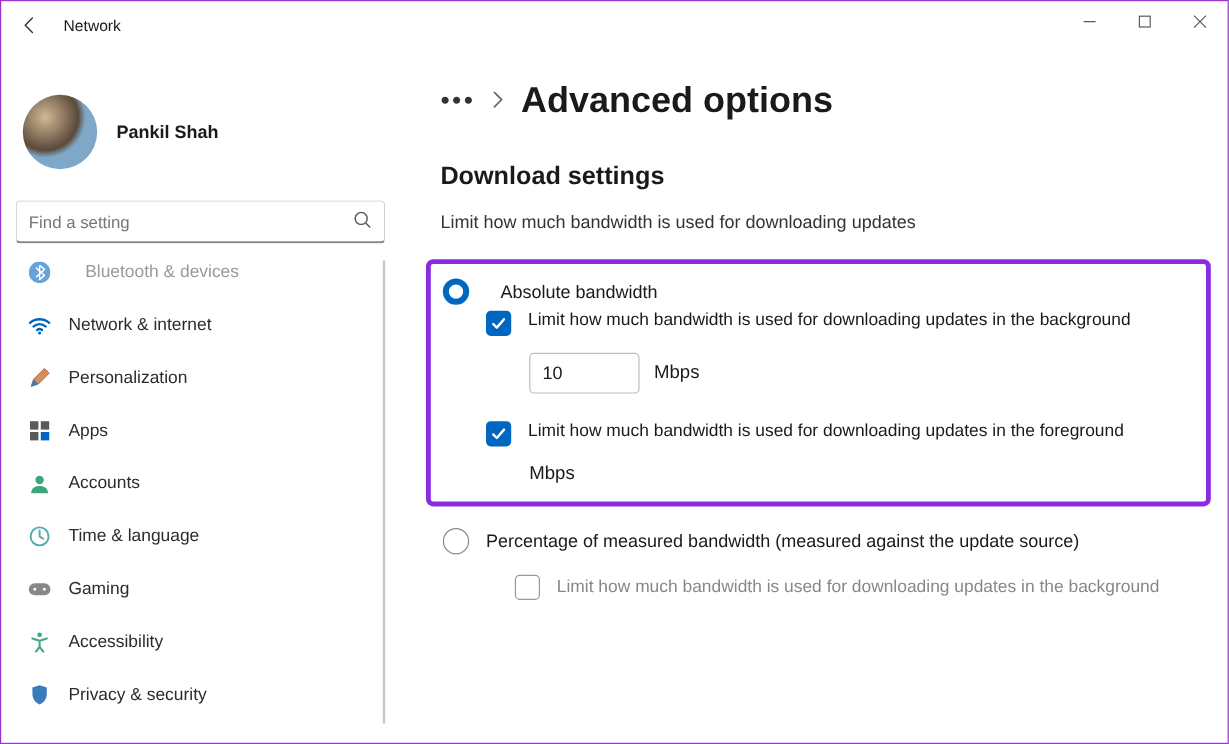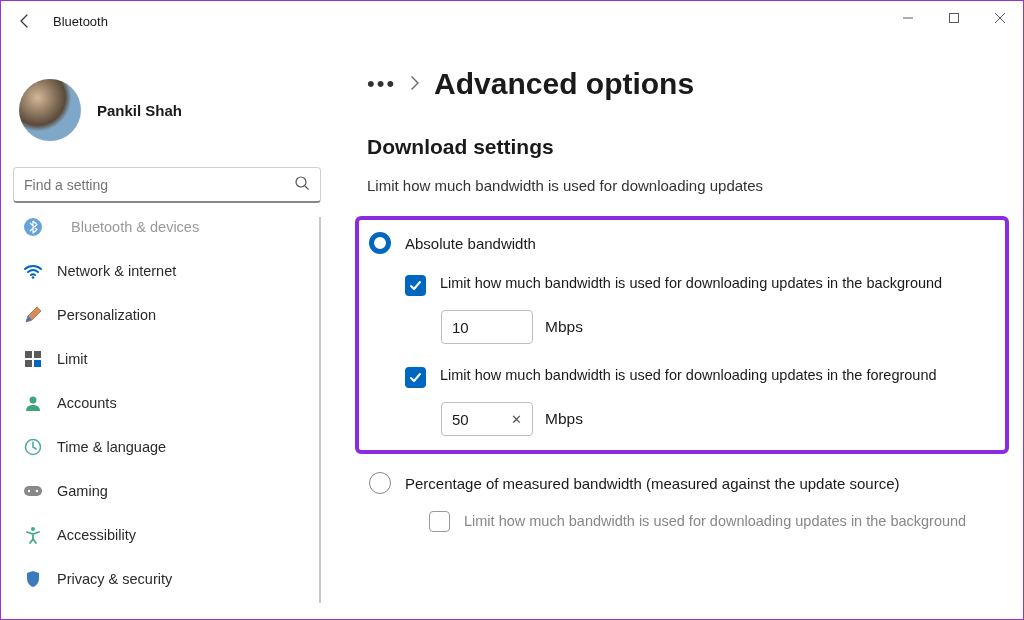--- a/index.html
+++ b/index.html
@@ -71,21 +71,21 @@
 
   .section-title { font-size:21px; font-weight:600; margin-bottom: 18px;}
   .section-sub { font-size:15px; color:#333; margin-bottom: 22px;}
 
   .highlight-box {
     border: 4px solid #8a2be2;
     border-radius: 6px;
     padding: 12px 8px 8px 10px;
     margin: 0 -6px 8px -12px;
   }
-  .radio-row { display:flex; align-items:center; gap:14px; font-size:15px; margin-bottom: 20px;}
+  .radio-row { display:flex; align-items:center; gap:26px; font-size:15px; margin-bottom: 4px;}
   .radio {
     width:22px; height:22px; border-radius:50%;
     border: 5px solid #0067c0; background:#fff;
     flex-shrink:0;
   }
   .radio.unchecked { border:1.5px solid #888; }
   .indent-block{ padding-left: 36px; }
   .check-row { display:flex; align-items:flex-start; gap:14px; font-size:14.5px; margin-bottom:14px;}
   .checkbox {
     width:21px; height:21px; border-radius:4px; background:#0067c0;
@@ -117,21 +117,21 @@
 </style>
 </head>
 <body>
 
 <div class="title-bar">
   <div class="back">
     <svg width="16" height="16" viewBox="0 0 16 16" fill="none">
         <path d="M10 2 4 8l6 6" stroke="#333" stroke-width="1.2" stroke-linecap="round" stroke-linejoin="round"></path>
       </svg>
   </div>
-  <div class="app-title">Bluetooth</div>
+  <div class="app-title">Network</div>
   <div class="win-controls">
     <div class="win-btn">
         <svg width="12" height="12">
           <line x1="1" y1="6" x2="11" y2="6" stroke-width="1"></line>
         </svg>
       </div>
     <div class="win-btn">
         <svg width="12" height="12">
           <rect x="1.5" y="1.5" width="9" height="9" fill="none" stroke-width="1"></rect>
         </svg>
@@ -192,21 +192,21 @@
       </div>
       <div class="nav-item">
         <span class="nav-icon">
             <svg width="18" height="18" viewBox="0 0 18 18">
               <rect x="1" y="1" width="7" height="7" fill="#5a5a5a"></rect>
               <rect x="10" y="1" width="7" height="7" fill="#5a5a5a"></rect>
               <rect x="1" y="10" width="7" height="7" fill="#5a5a5a"></rect>
               <rect x="10" y="10" width="7" height="7" fill="#0067c0"></rect>
             </svg>
           </span>
-        <span>Limit</span>
+        <span>Apps</span>
       </div>
       <div class="nav-item">
         <span class="nav-icon">
             <svg width="18" height="18" viewBox="0 0 18 18">
               <circle cx="9" cy="6" r="3.5" fill="#3fa67a"></circle>
               <path d="M2 17c0-4 3-6 7-6s7 2 7 6" fill="#3fa67a"></path>
             </svg>
           </span>
         <span>Accounts</span>
       </div>
@@ -283,24 +283,20 @@
         </div>
         <div class="check-row">
           <span class="checkbox">
               <svg width="13" height="13" viewBox="0 0 13 13">
                 <path d="M2 7l3 3 6-7" stroke-width="2" fill="none" stroke-linecap="round" stroke-linejoin="round"></path>
               </svg>
             </span>
           <span class="label">Limit how much bandwidth is used for downloading updates in the foreground</span>
         </div>
         <div class="input-unit" style="margin-bottom:6px;">
-          <div class="num-input">
-            <span>50</span>
-            <span class="x">✕</span>
-          </div>
           <span class="unit">Mbps</span>
         </div>
       </div>
     </div>
 
     <div class="pm-row">
       <span class="radio unchecked"></span>
       <span>Percentage of measured bandwidth (measured against the update source)</span>
     </div>
     <div class="pm-check-row">

